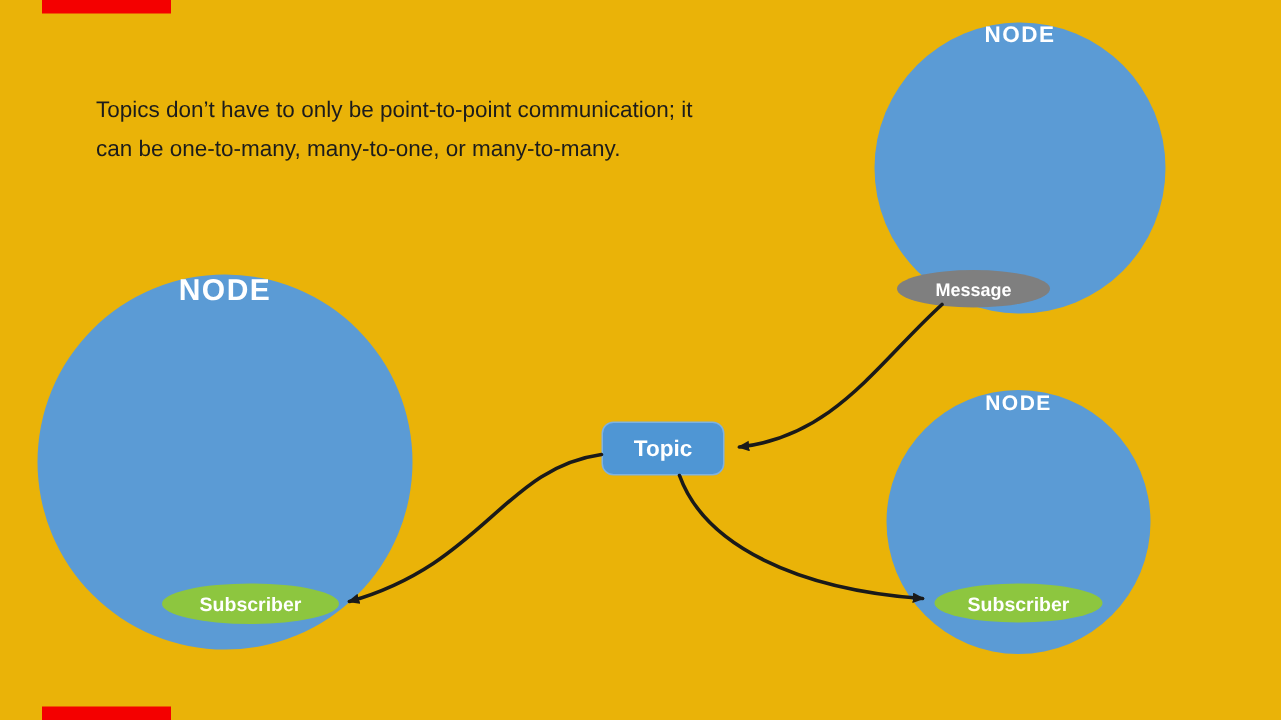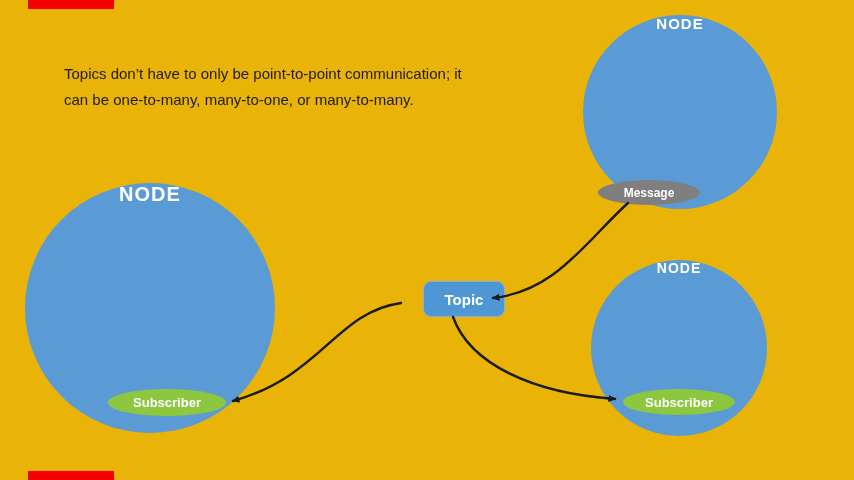--- a/index.html
+++ b/index.html
@@ -117,21 +117,21 @@
     left: 623px;
     top: 389px;
     width: 112px;
     height: 26px;
     background: #8dc63f;
   }
 
   
   .topic-box {
     position: absolute;
-    left: 423px;
+    left: 401px;
     top: 281px;
     width: 82px;
     height: 36px;
     background: #4f96d4;
     border: 1px solid #7fb2e0;
     border-radius: 8px;
     box-sizing: border-box;
     display: flex;
     align-items: center;
     justify-content: center;

